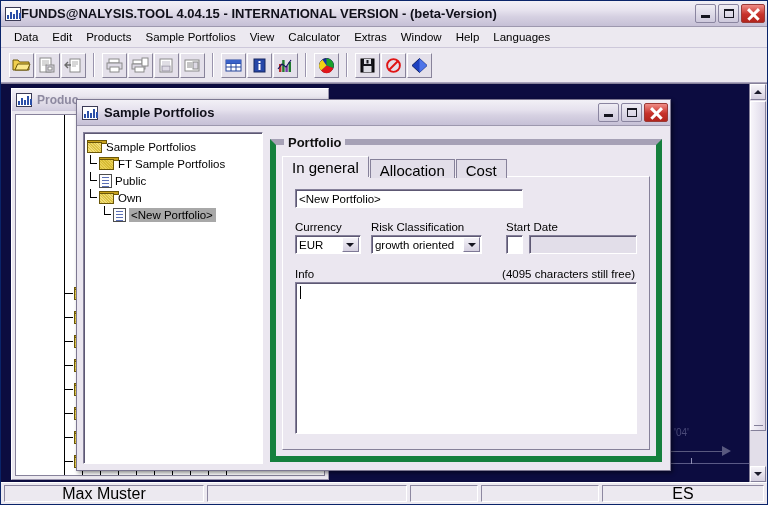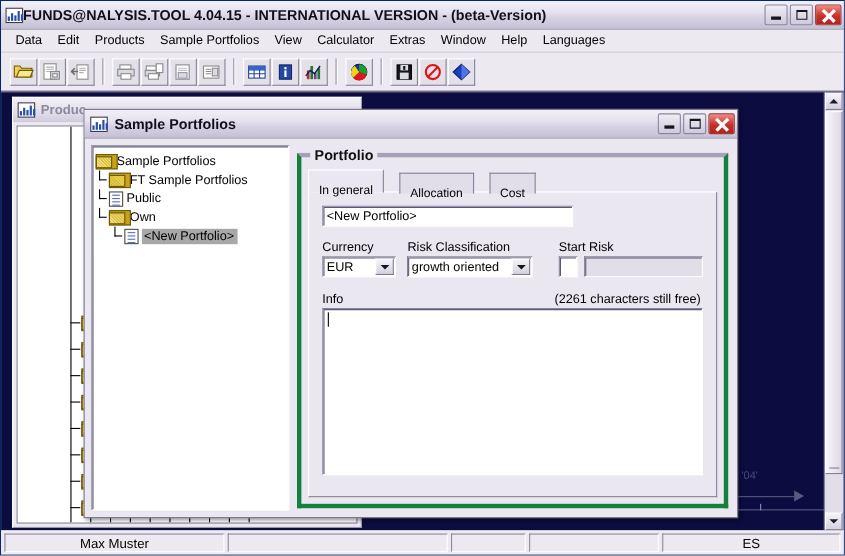--- a/index.html
+++ b/index.html
@@ -301,41 +301,41 @@
   }
   .tconn .v { position: absolute; left: 3px; top: 0; width: 1px; height: 9px; background: #000; }
   .tconn .h { position: absolute; left: 3px; top: 8px; width: 7px; height: 1px; background: #000; }
   .tindent { width: 14px; flex: 0 0 auto; }
 
   .form-panel {
     flex: 1 1 auto; position: relative; overflow: hidden;
   }
   .groupbox {
     position: absolute; left: 0; top: 7px; right: 2px; bottom: 2px;
-    border: 4px solid #15803d;
+    border: 6px solid #15803d;
     border-top-color: #a6a1b6;
     box-sizing: border-box;
   }
   .groupbox > .legend {
     position: absolute; left: 8px; top: -10px;
     background: #ebe7f0; padding: 0 4px;
     font-size: 13px; font-weight: bold; color: #111;
   }
   .tabs {
     position: absolute; left: 6px; top: 11px; display: flex; align-items: flex-end;
     z-index: 3;
   }
   .tab {
     height: 19px; box-sizing: border-box;
-    padding: 12px 9px 0 9px;
-    font-size: 11px;
+    padding: 2px 9px 0 9px;
+    font-size: 15px;
     background: #e2dee9;
     border: 1px solid #86819a;
     border-bottom: none;
-    margin-right: 14px;
+    margin-right: 1px;
     position: relative; top: 1px;
   }
   .tab.active {
     background: #ebe7f0; height: 21px; top: 0;
     border-color: #ffffff #86819a #ebe7f0 #ffffff;
     font-weight: normal;
     z-index: 4;
   }
   .tab-content {
     position: absolute; left: 6px; right: 6px; top: 31px; bottom: 6px;
@@ -416,21 +416,21 @@
     display: flex; align-items: center;
     padding: 2px 3px; gap: 3px;
     box-sizing: border-box;
   }
   .spanel {
     height: 17px; box-sizing: border-box;
     border: 1px solid #8d88a1;
     border-right-color: #ffffff; border-bottom-color: #ffffff;
     background: #ece9f0;
     display: flex; align-items: center; justify-content: center;
-    font-size: 12px; color: #000;
+    font-size: 16px; color: #000;
     overflow: hidden; white-space: nowrap;
   }
 
   
   .appicon {
     width: 16px; height: 14px; position: relative; flex: 0 0 auto;
     background: #ffffff; border: 1px solid #3a3a55; box-sizing: border-box;
   }
   .appicon i {
     position: absolute; bottom: 1px; width: 2px; background: #2b4fa8;
@@ -821,31 +821,31 @@
                 <div style="width:155px; margin-left:10px;">
                   <div class="lbl">Risk Classification</div>
                   <div class="combo" style="margin-top:2px;">
                     <span class="val">growth oriented</span>
                     <span class="arrowbtn">
                         <i class="ar"></i>
                       </span>
                   </div>
                 </div>
                 <div style="margin-left:24px; flex:1 1 auto;">
-                  <div class="lbl">Start Risk</div>
+                  <div class="lbl">Start Date</div>
                   <div style="display:flex; align-items:center; margin-top:2px;">
                     <span class="checkbox" style="height:19px;width:17px;"></span>
                     <span class="field disabled" style="margin-left:6px; width:108px;"></span>
                   </div>
                 </div>
               </div>
 
               <div style="margin-top:14px; display:flex; align-items:baseline;">
                 <span class="lbl">Info</span>
-                <span class="lbl" style="margin-left:auto; margin-right:2px;">(2261 characters still free)</span>
+                <span class="lbl" style="margin-left:auto; margin-right:2px;">(4095 characters still free)</span>
               </div>
               <div class="textarea" style="height:152px; margin-top:2px;">
                 <span class="caret"></span>
               </div>
 
             </div>
           </div>
         </div>
 
       </div>

